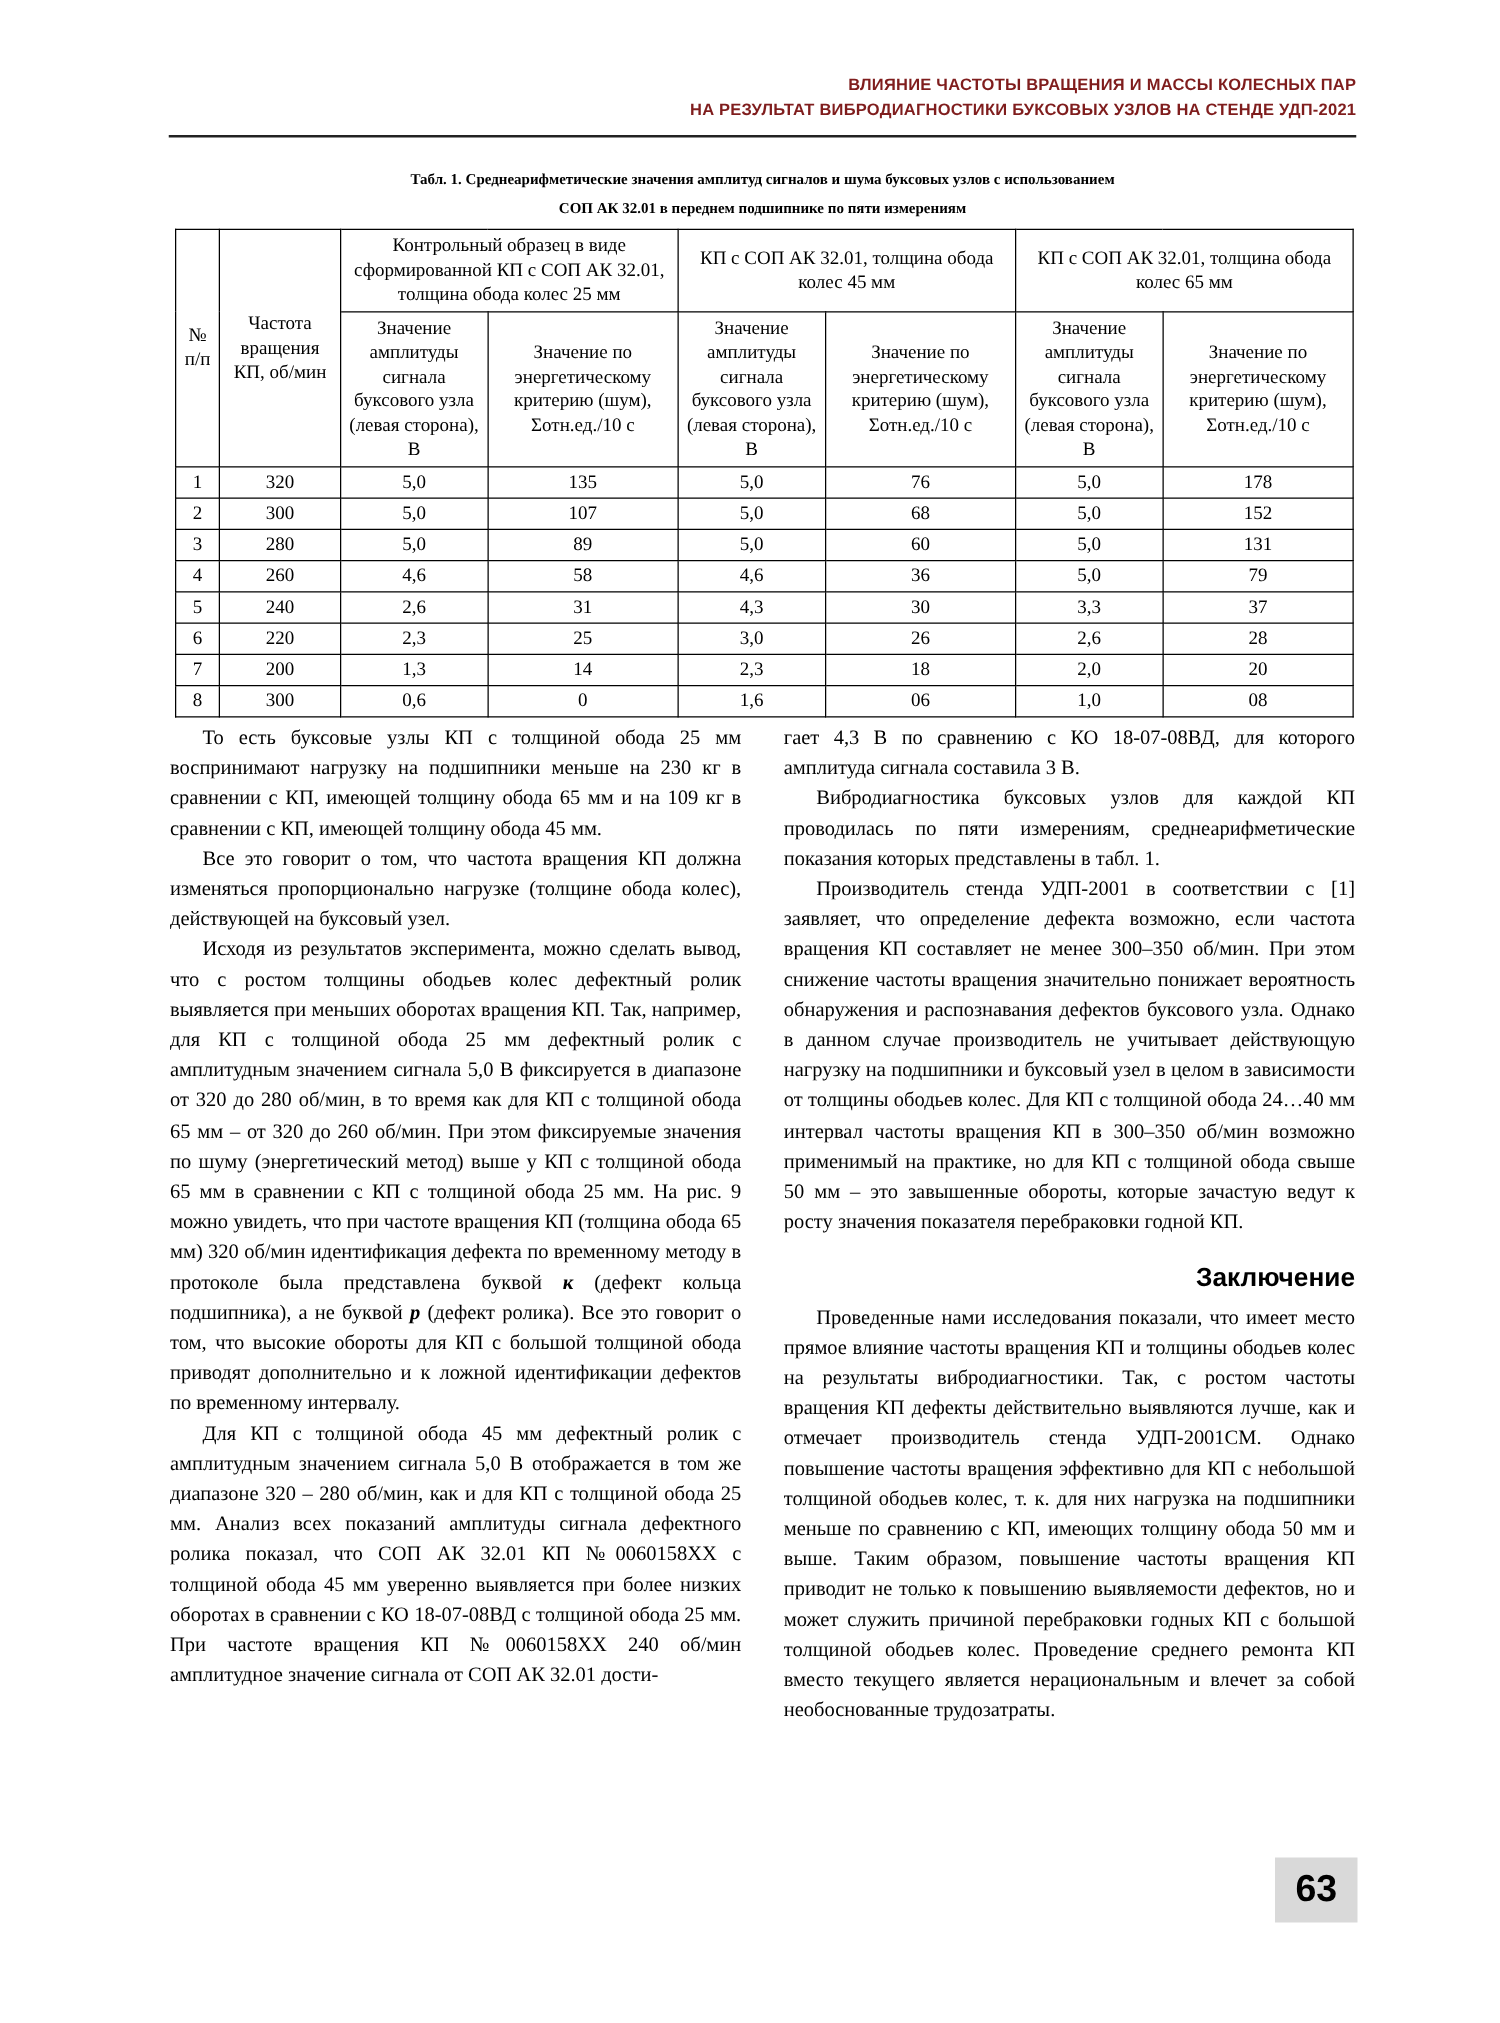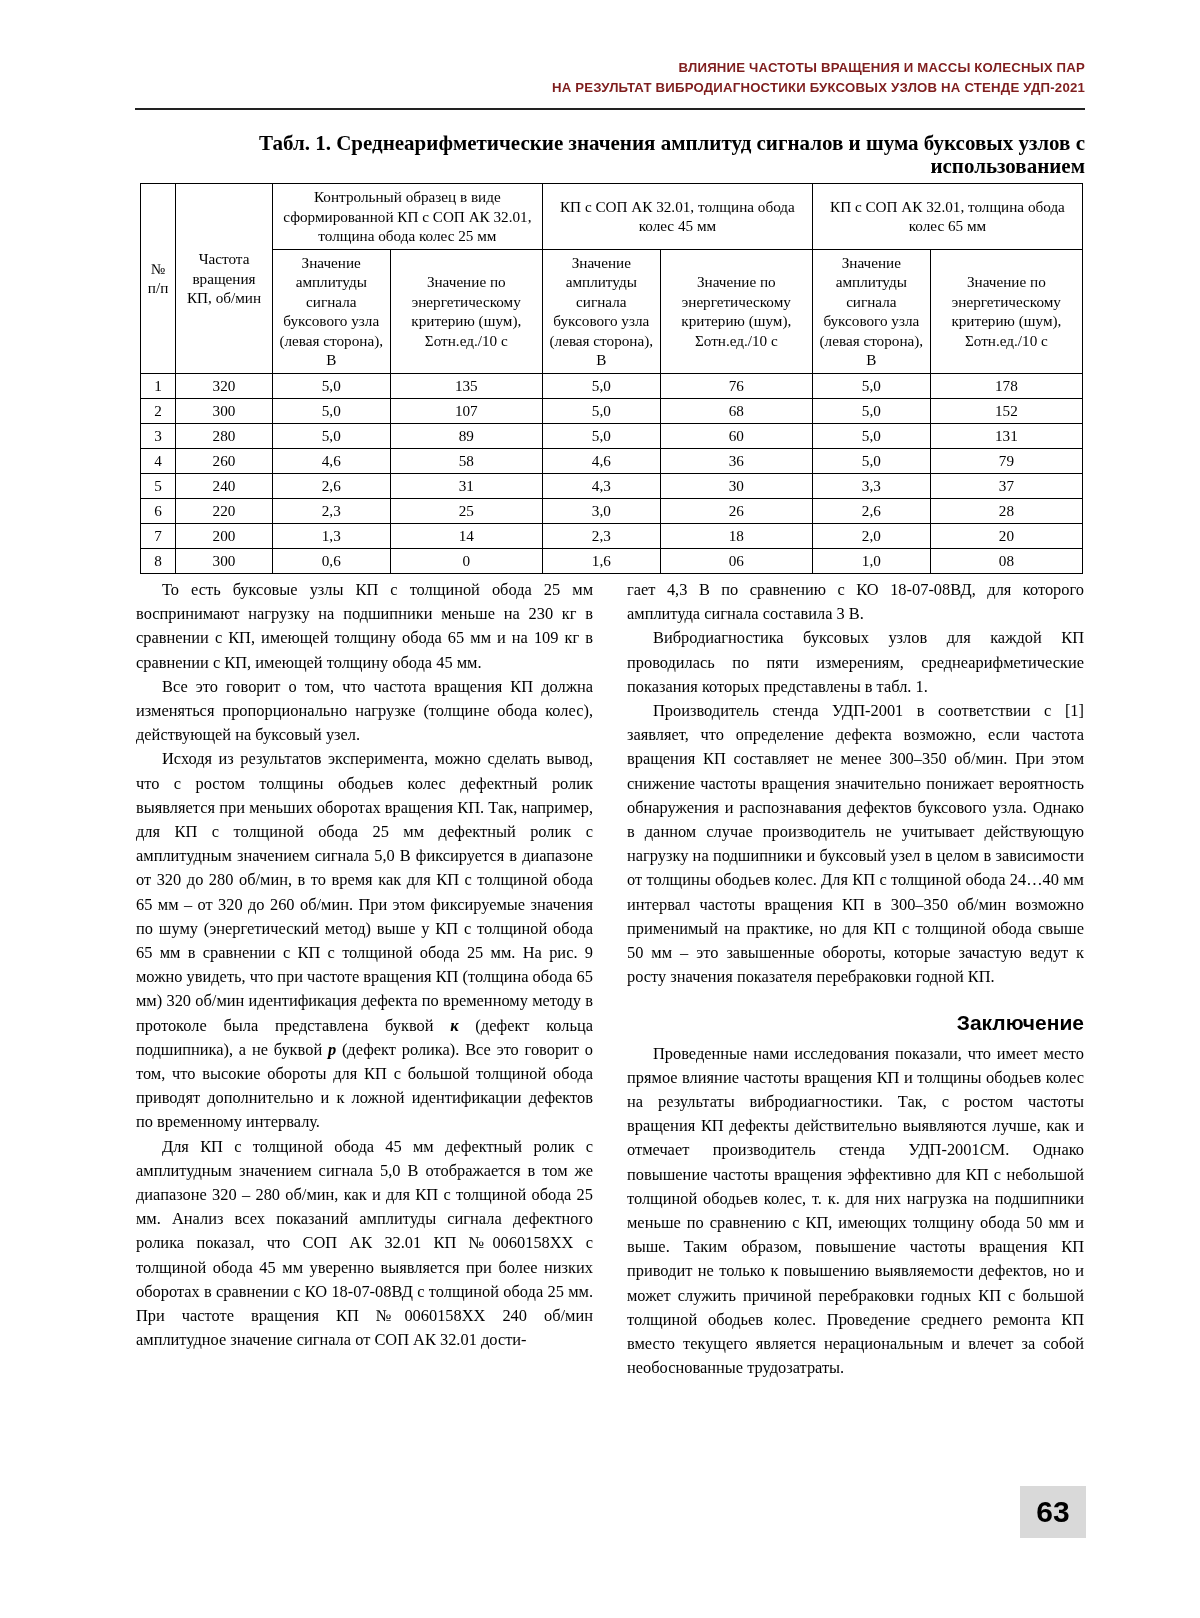--- a/index.html
+++ b/index.html
@@ -44,24 +44,24 @@
     height: 2px;
     background: #222;
   }
 
   
   .tbl-caption {
     position: absolute;
     left: 135px;
     top: 132px;
     width: 950px;
-    text-align: right;
+    text-align: center;
     font-family: "Liberation Serif", serif;
     font-weight: bold;
-    font-size: 21px;
+    font-size: 12px;
     line-height: 23px;
   }
   .tbl-caption .ln2 { display: block; }
 
   
   .tbl-wrap {
     position: absolute;
     left: 140px;
     top: 183px;
     width: 943px;
@@ -152,20 +152,21 @@
 <div class="page">
 
   <div class="runhead">
     <div>ВЛИЯНИЕ ЧАСТОТЫ ВРАЩЕНИЯ И МАССЫ КОЛЕСНЫХ ПАР</div>
     <div>НА РЕЗУЛЬТАТ ВИБРОДИАГНОСТИКИ БУКСОВЫХ УЗЛОВ НА СТЕНДЕ УДП-2021</div>
   </div>
   <div class="runhead-rule"></div>
 
   <div class="tbl-caption">
     <span>Табл. 1. Среднеарифметические значения амплитуд сигналов и шума буксовых узлов с использованием</span>
+    <span class="ln2">СОП АК 32.01 в переднем подшипнике по пяти измерениям</span>
   </div>
 
   <div class="tbl-wrap">
     <table class="data">
       <thead>
         <tr>
           <th class="numhead" rowspan="2">
             <span>№</span><br>
             <span>п/п</span>
           </th>

